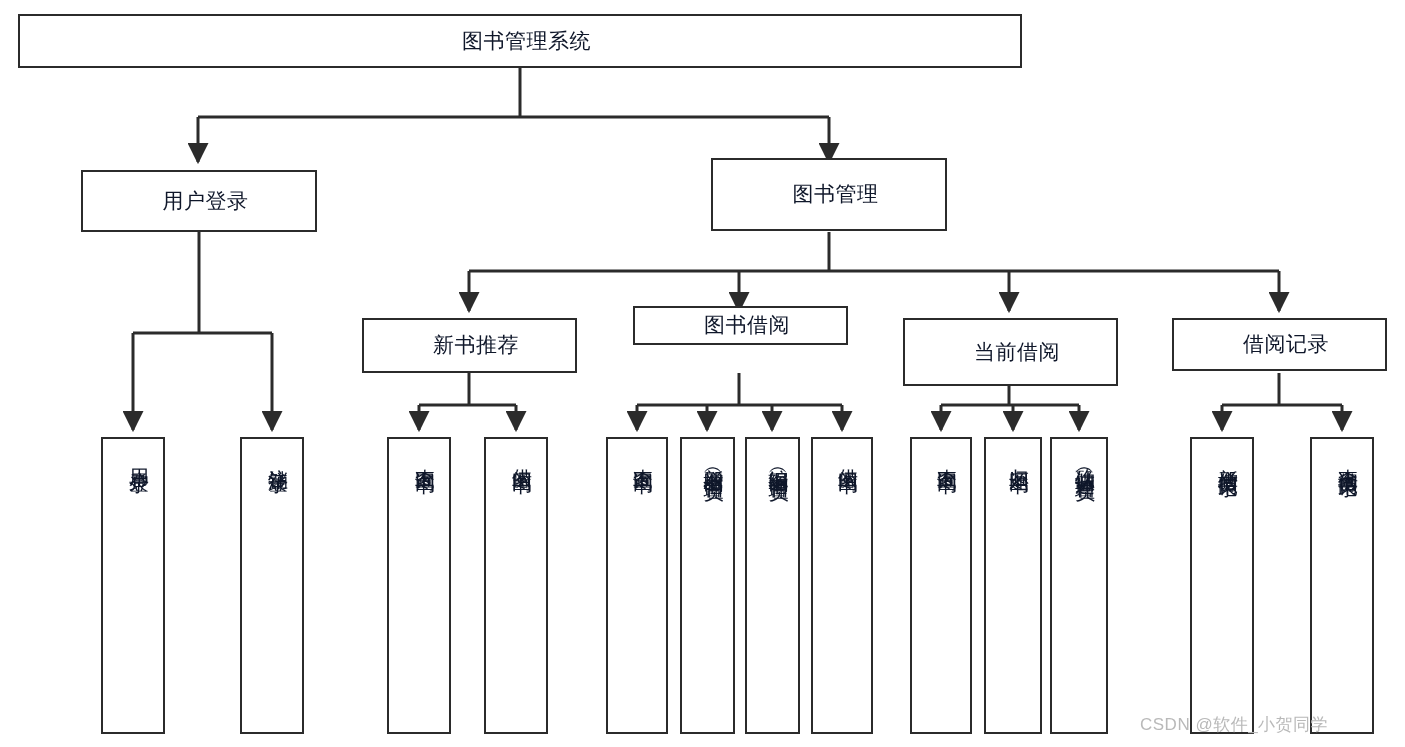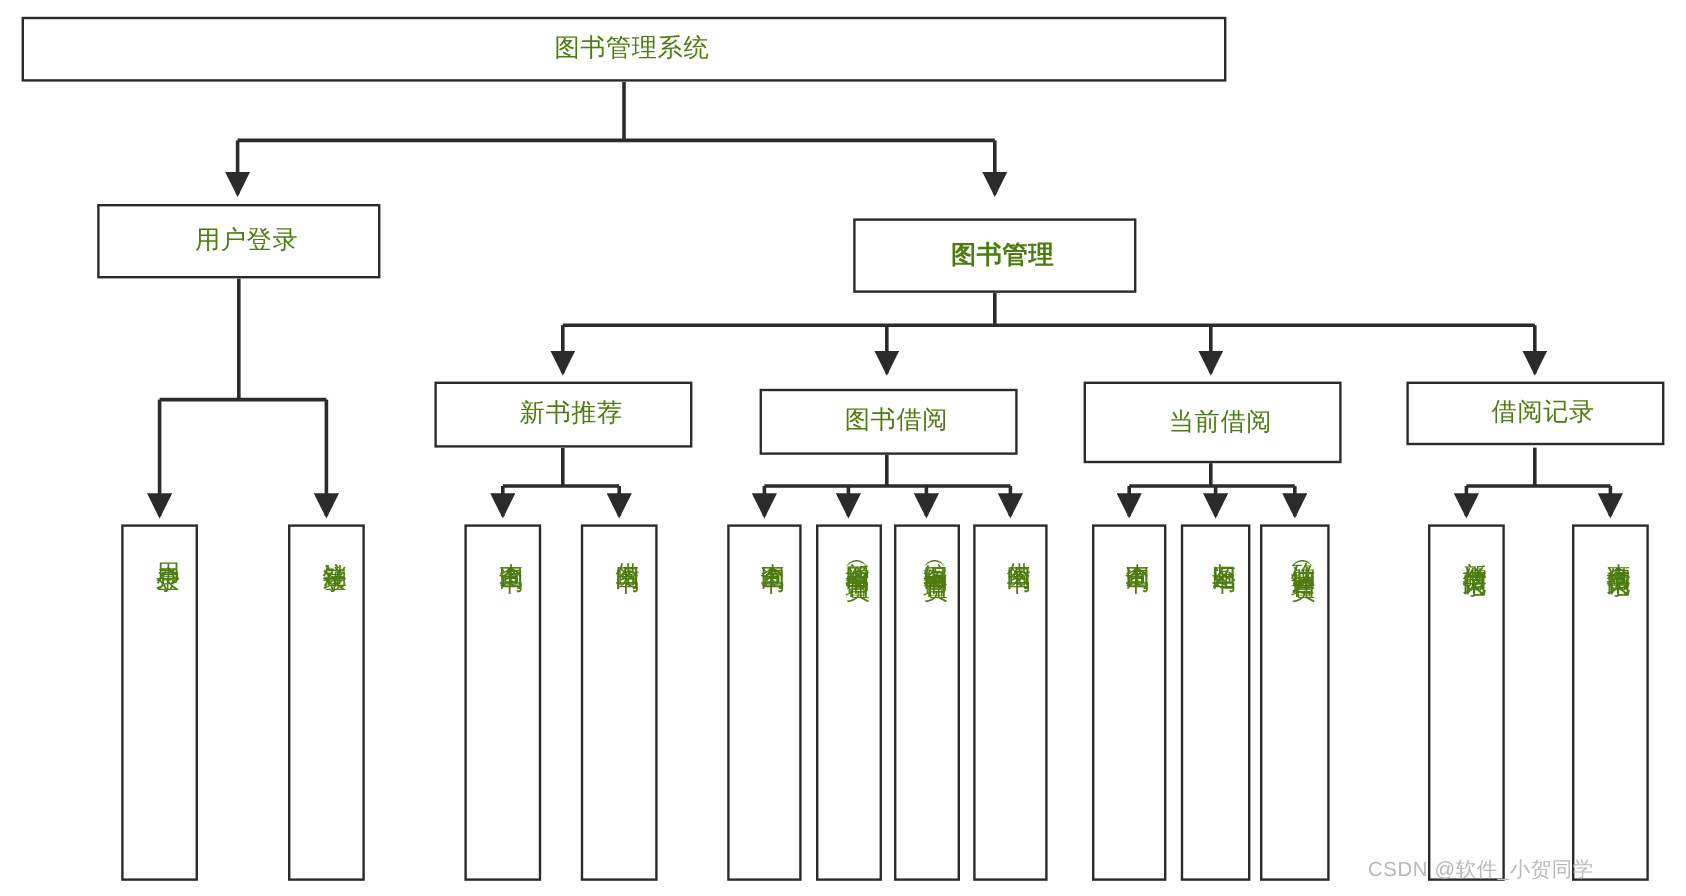--- a/index.html
+++ b/index.html
@@ -27,21 +27,21 @@
     pointer-events: none;
   }
   .node {
     position: absolute;
     box-sizing: border-box;
     background: #ffffff;
     border: 2px solid #2b2b2b;
     display: flex;
     align-items: center;
     justify-content: center;
-    color: #4d7c0f;
+    color: #0f172a;
     z-index: 2;
     padding-left: 13px;
   }
   .node .label {
     display: block;
     text-align: center;
     line-height: 1.18;
     white-space: pre;
   }
   .node.horiz .label {
@@ -129,28 +129,28 @@
     </g>
   </svg>
 
   <div class="node root horiz" style="left:18px; top:14px; width:1004px; height:54px;">
     <span class="label">图书管理系统</span>
   </div>
 
   <div class="node horiz" style="left:81px; top:170px; width:236px; height:62px;">
     <span class="label">用户登录</span>
   </div>
-  <div class="node horiz" style="left:711px; top:182px; width:236px; height:62px;font-weight:bold;">
+  <div class="node horiz" style="left:711px; top:158px; width:236px; height:73px;">
     <span class="label">图书管理</span>
   </div>
 
   <div class="node horiz" style="left:362px; top:318px; width:215px; height:55px;">
     <span class="label">新书推荐</span>
   </div>
-  <div class="node horiz" style="left:633px; top:324px; width:215px; height:55px;">
+  <div class="node horiz" style="left:633px; top:306px; width:215px; height:39px;">
     <span class="label">图书借阅</span>
   </div>
   <div class="node horiz" style="left:903px; top:318px; width:215px; height:68px;">
     <span class="label">当前借阅</span>
   </div>
   <div class="node horiz" style="left:1172px; top:318px; width:215px; height:53px;">
     <span class="label">借阅记录</span>
   </div>
 
   <div class="node vert" style="left:101px; top:437px; width:64px; height:297px;">

